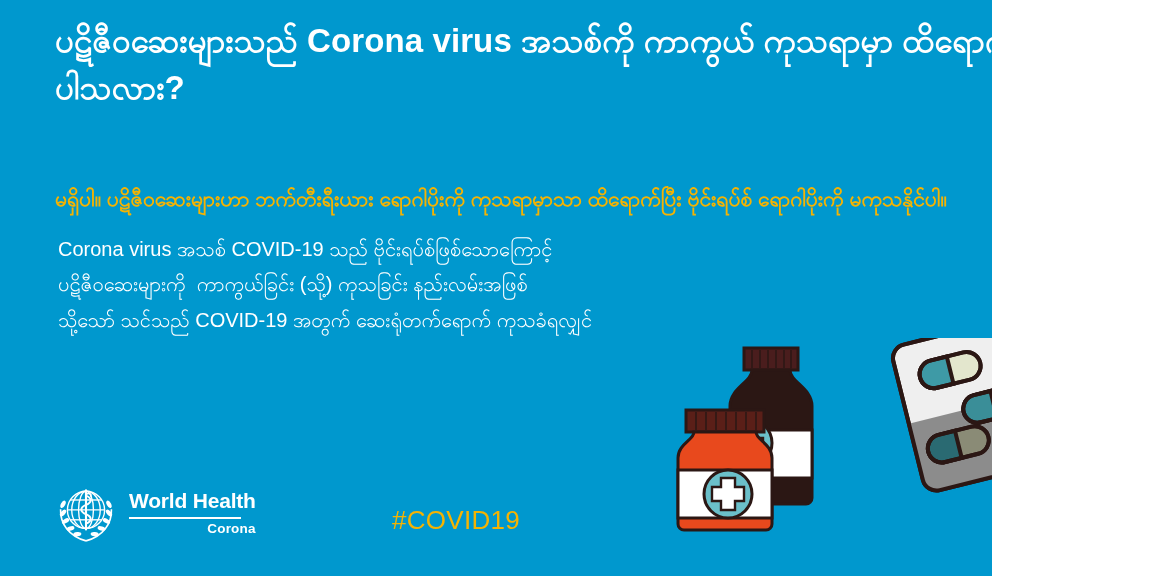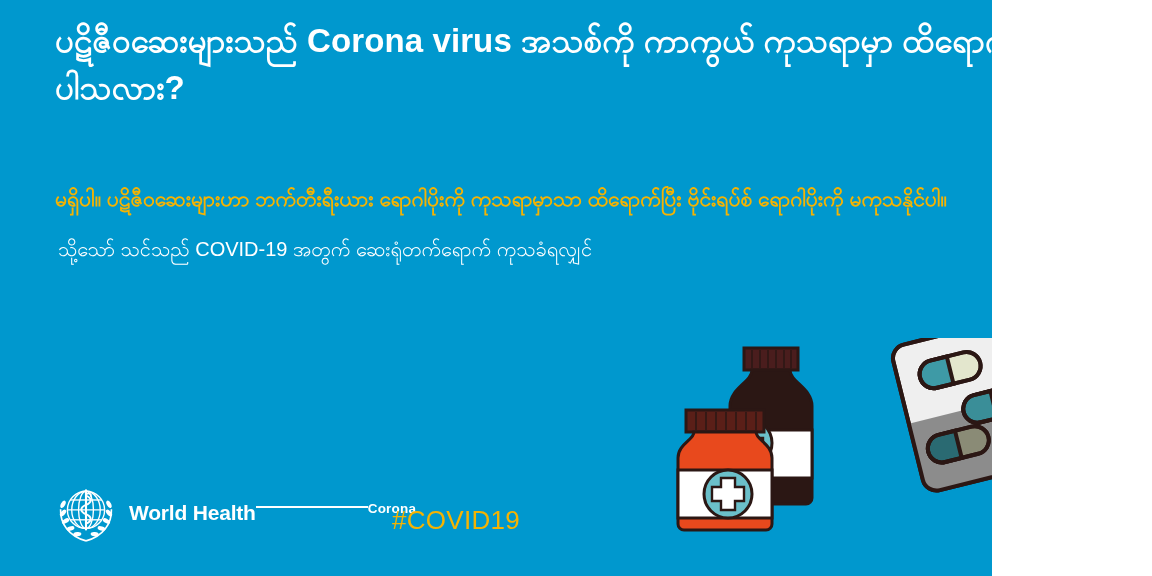--- a/index.html
+++ b/index.html
@@ -62,21 +62,21 @@
     position: absolute;
     left: 55px;
     top: 482px;
     display: flex;
     align-items: center;
     gap: 12px;
   }
   .who-emblem { width: 62px; height: 62px; display: block; }
   .who-wordmark {
     display: flex;
-    flex-direction: row;
+    flex-direction: column;
     color: #ffffff;
     line-height: 1.08;
     text-align: right;
   }
   .who-wordmark .w1,
   .who-wordmark .w2 {
     font-size: 21px;
     font-weight: bold;
     letter-spacing: -0.2px;
   }
@@ -116,20 +116,22 @@
 </head>
 <body>
 
 <div id="poster">
 
   <div class="headline">ပဋိဇီဝဆေးများသည် Corona virus အသစ်ကို ကာကွယ် ကုသရာမှာ ထိရောက်မှု ရှိပါသလား?</div>
 
   <div class="subhead">မရှိပါ။ ပဋိဇီဝဆေးများဟာ ဘက်တီးရီးယား ရောဂါပိုးကို ကုသရာမှာသာ ထိရောက်ပြီး ဗိုင်းရပ်စ် ရောဂါပိုးကို မကုသနိုင်ပါ။</div>
 
   <div class="body-copy">
+    <span class="line">Corona virus အသစ် COVID-19 သည် ဗိုင်းရပ်စ်ဖြစ်သောကြောင့်</span>
+    <span class="line">ပဋိဇီဝဆေးများကို  ကာကွယ်ခြင်း (သို့) ကုသခြင်း နည်းလမ်းအဖြစ်</span>
     <span class="line">သို့သော် သင်သည် COVID-19 အတွက် ဆေးရုံတက်ရောက် ကုသခံရလျှင်</span>
   </div>
 
   <div class="who-logo">
     <span>
       <svg class="who-emblem" viewBox="0 0 100 100" aria-hidden="true">
 
         <g fill="none" stroke="#ffffff" stroke-width="2.6">
           <path d="M50 95 C22 88 8 66 9 44"></path>
           <path d="M50 95 C78 88 92 66 91 44"></path>

